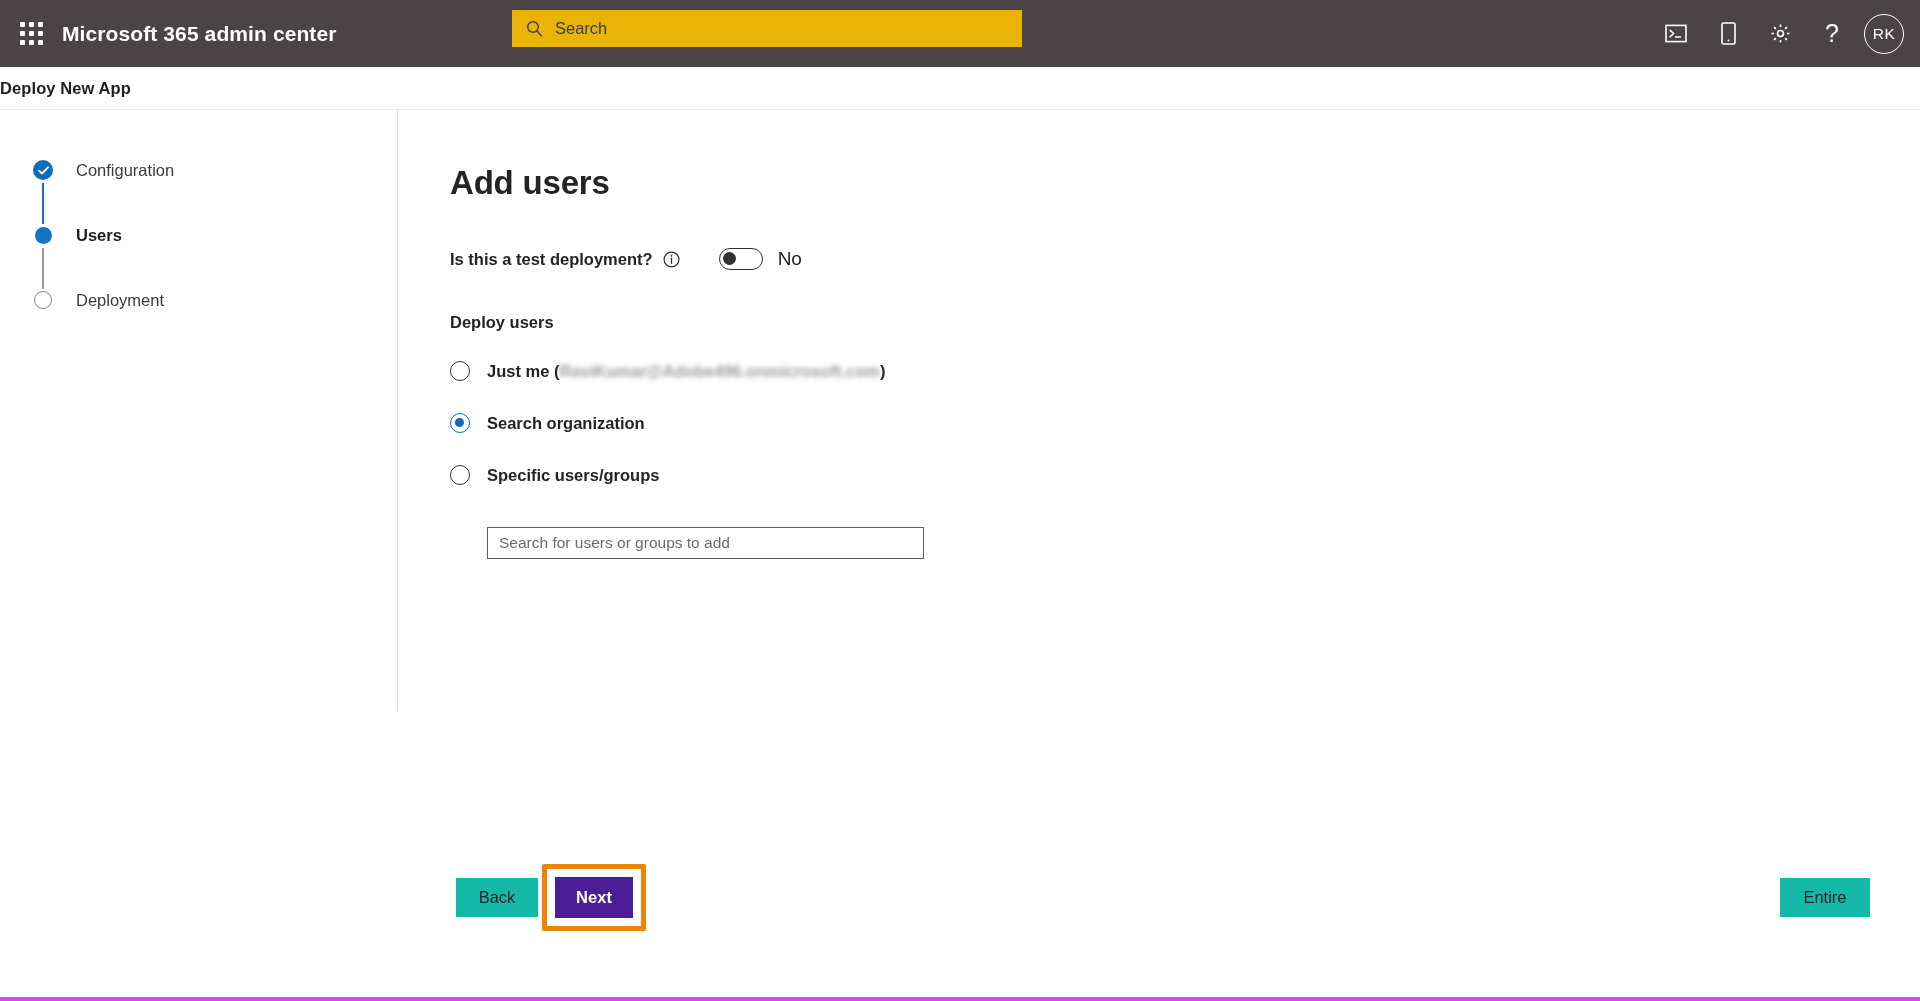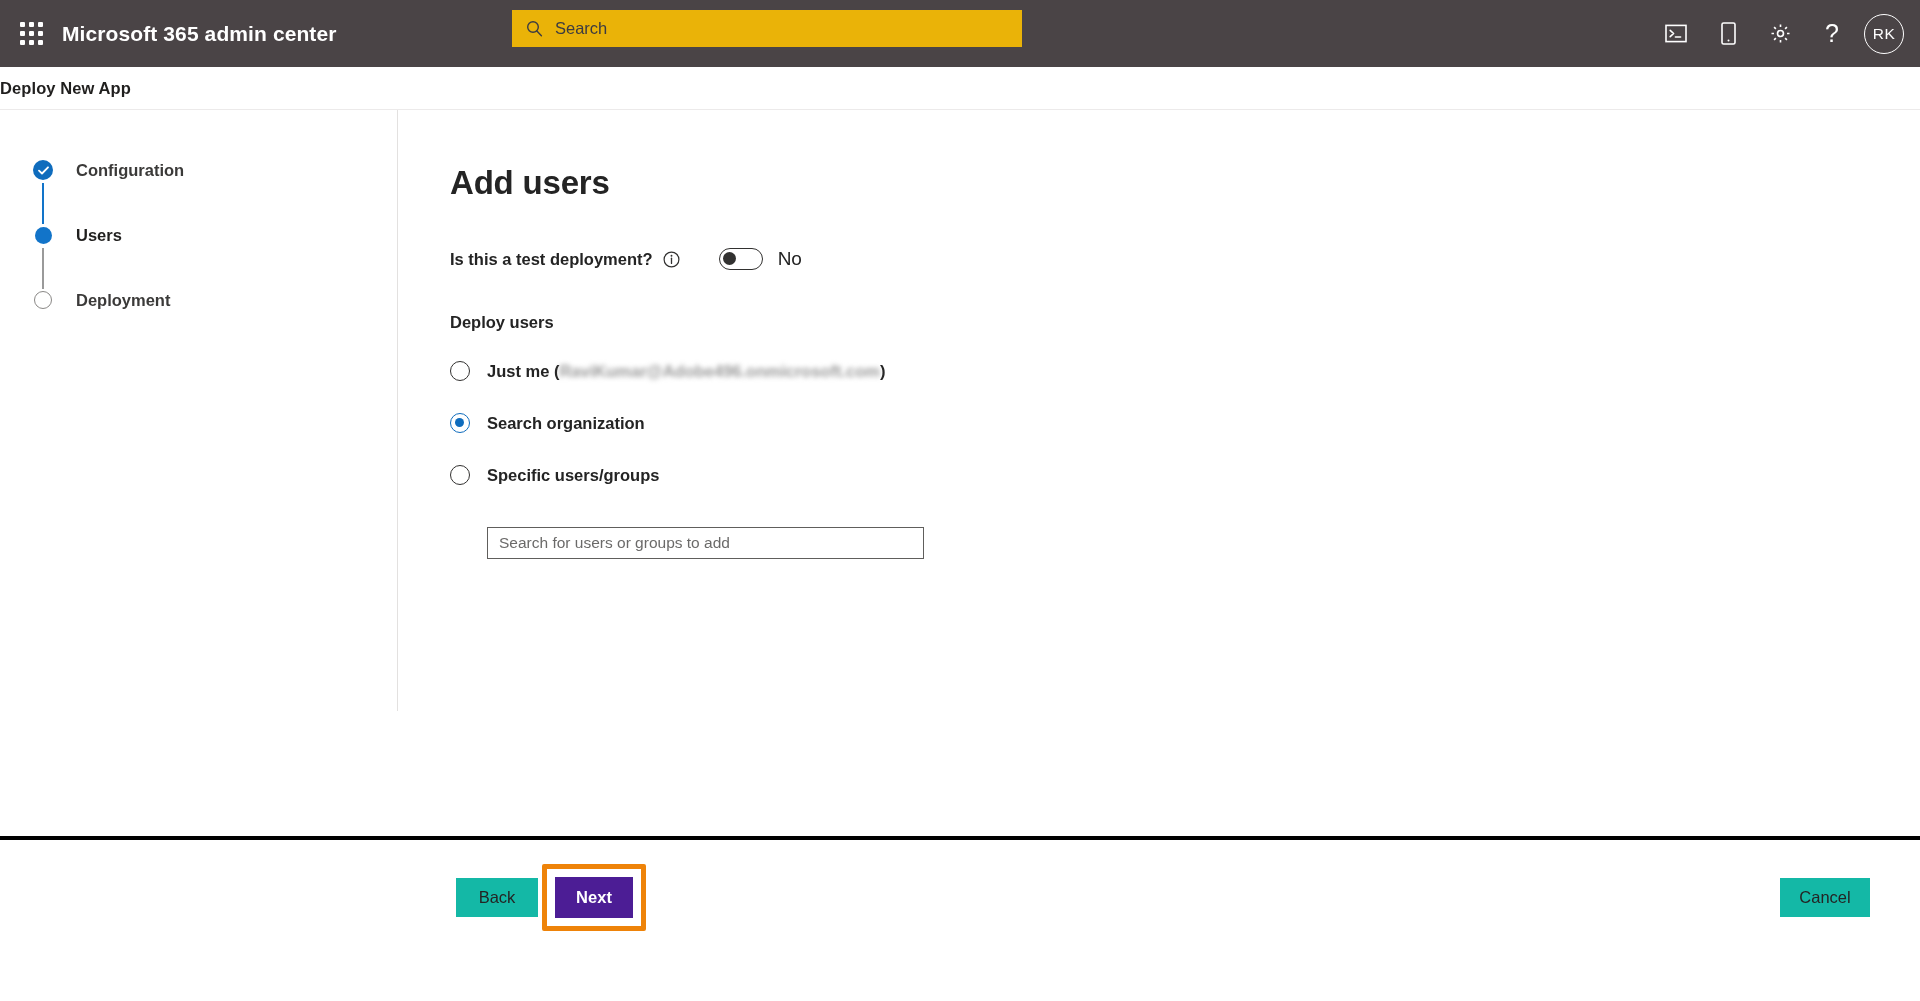--- a/index.html
+++ b/index.html
@@ -10,25 +10,25 @@
     height: 1001px;
     overflow: hidden;
     background: #ffffff;
     font-family: "Liberation Sans", sans-serif;
     -webkit-font-smoothing: antialiased;
   }
 
   .page {
     position: relative;
     width: 1920px;
-    height: 840px;
+    height: 1001px;
     background: #ffffff;
     display: flex;
     flex-direction: column;
-    border-bottom: 4px solid #000000;
+    border-bottom: 4px solid #d946ef;
   }
 
   
   .suitebar {
     height: 67px;
     flex: 0 0 67px;
     background: #4a4446;
     display: flex;
     align-items: center;
     position: relative;
@@ -210,21 +210,20 @@
     width: 2px;
   }
   .connector.c1 { top: 25px;  height: 49px; background: #1274c9; }
   .connector.c2 { top: 90px; height: 50px; background: #9a9a9a; }
 
   .step-label {
     margin-left: 22px;
     font-size: 16.5px;
     color: #3b3a39;
     white-space: nowrap;
-    font-weight: bold;
   }
   .step-label.current { font-weight: 700; color: #201f1e; }
 
   
   .content {
     flex: 1 1 auto;
     position: relative;
     padding: 54px 0 0 52px;
   }
 
@@ -533,17 +532,17 @@
 
     </div>
 
     <div class="footer">
       <button class="btn btn-secondary btn-back">Back</button>
 
       <div class="next-highlight">
         <button class="btn btn-primary">Next</button>
       </div>
 
-      <button class="btn btn-secondary btn-cancel">Cancel</button>
+      <button class="btn btn-secondary btn-cancel">Entire</button>
     </div>
 
   </div>
 </div>
 
 </body></html>

